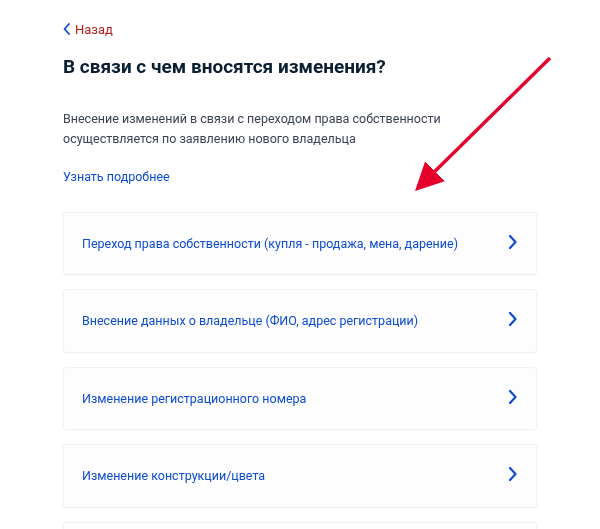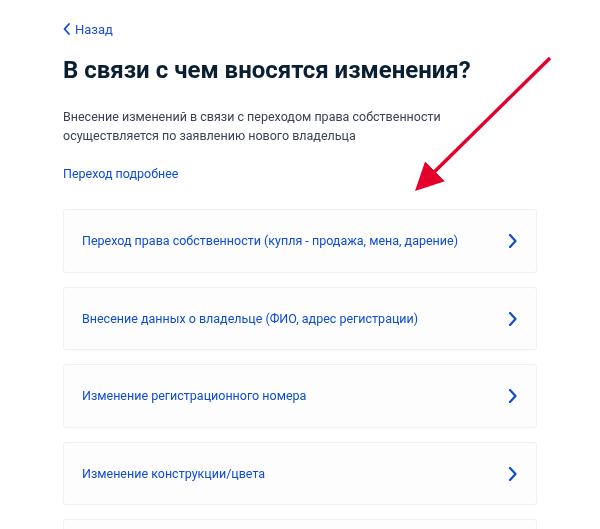--- a/index.html
+++ b/index.html
@@ -11,33 +11,33 @@
       font-family: -apple-system, BlinkMacSystemFont, "Segoe UI", Roboto, Arial, sans-serif;
       background: #ffffff;
       width: 600px;
       height: 529px;
       padding: 20px 63px 20px 63px;
       position: relative;
     }
     .back-link {
       display: inline-flex;
       align-items: center;
-      color: #1d4ed8;
+      color: #b91c1c;
       font-size: 13px;
       cursor: pointer;
       margin-bottom: 18px;
     }
     .back-link svg {
       margin-right: 4px;
     }
     .page-title {
-      font-size: 24px;
+      font-size: 19px;
       font-weight: 700;
       color: #0b1f33;
-      margin-bottom: 21px;
+      margin-bottom: 30px;
       line-height: 1.3;
     }
     .description {
       font-size: 12.5px;
       color: #3b4256;
       line-height: 1.55;
       margin-bottom: 18px;
     }
     .more-link {
       display: inline-block;
@@ -46,21 +46,20 @@
       cursor: pointer;
       margin-bottom: 28px;
     }
     .options {
       display: flex;
       flex-direction: column;
       gap: 14px;
     }
     .option-item {
       display: flex;
-      align-items: center;
       justify-content: space-between;
       background: #fdfdfe;
       border: 1px solid #eef1f5;
       border-radius: 3px;
       padding: 22px 18px;
       cursor: pointer;
       box-shadow: 0 1px 2px rgba(0,0,0,0.02);
     }
     .option-label {
       font-size: 12.5px;
@@ -87,21 +86,21 @@
   <svg width="8" height="12" viewBox="0 0 8 12" fill="none">
     <path d="M6 1L1.5 6L6 11" stroke="#0d4cd3" stroke-width="1.8" stroke-linecap="round" stroke-linejoin="round"></path>
   </svg>
   <span>Назад</span>
 </a>
 
 <h1 class="page-title">В связи с чем вносятся изменения?</h1>
 
 <p class="description">Внесение изменений в связи с переходом права собственности осуществляется по заявлению нового владельца</p>
 
-<a class="more-link">Переход подробнее</a>
+<a class="more-link">Узнать подробнее</a>
 
 <div class="options">
 
   <div class="option-item">
     <span class="option-label">Переход права собственности (купля - продажа, мена, дарение)</span>
     <svg class="chevron-right" width="10" height="14" viewBox="0 0 10 14" fill="none">
       <path d="M2 1L7.5 7L2 13" stroke="#0d4cd3" stroke-width="2.2" stroke-linecap="round" stroke-linejoin="round"></path>
     </svg>
   </div>
 

